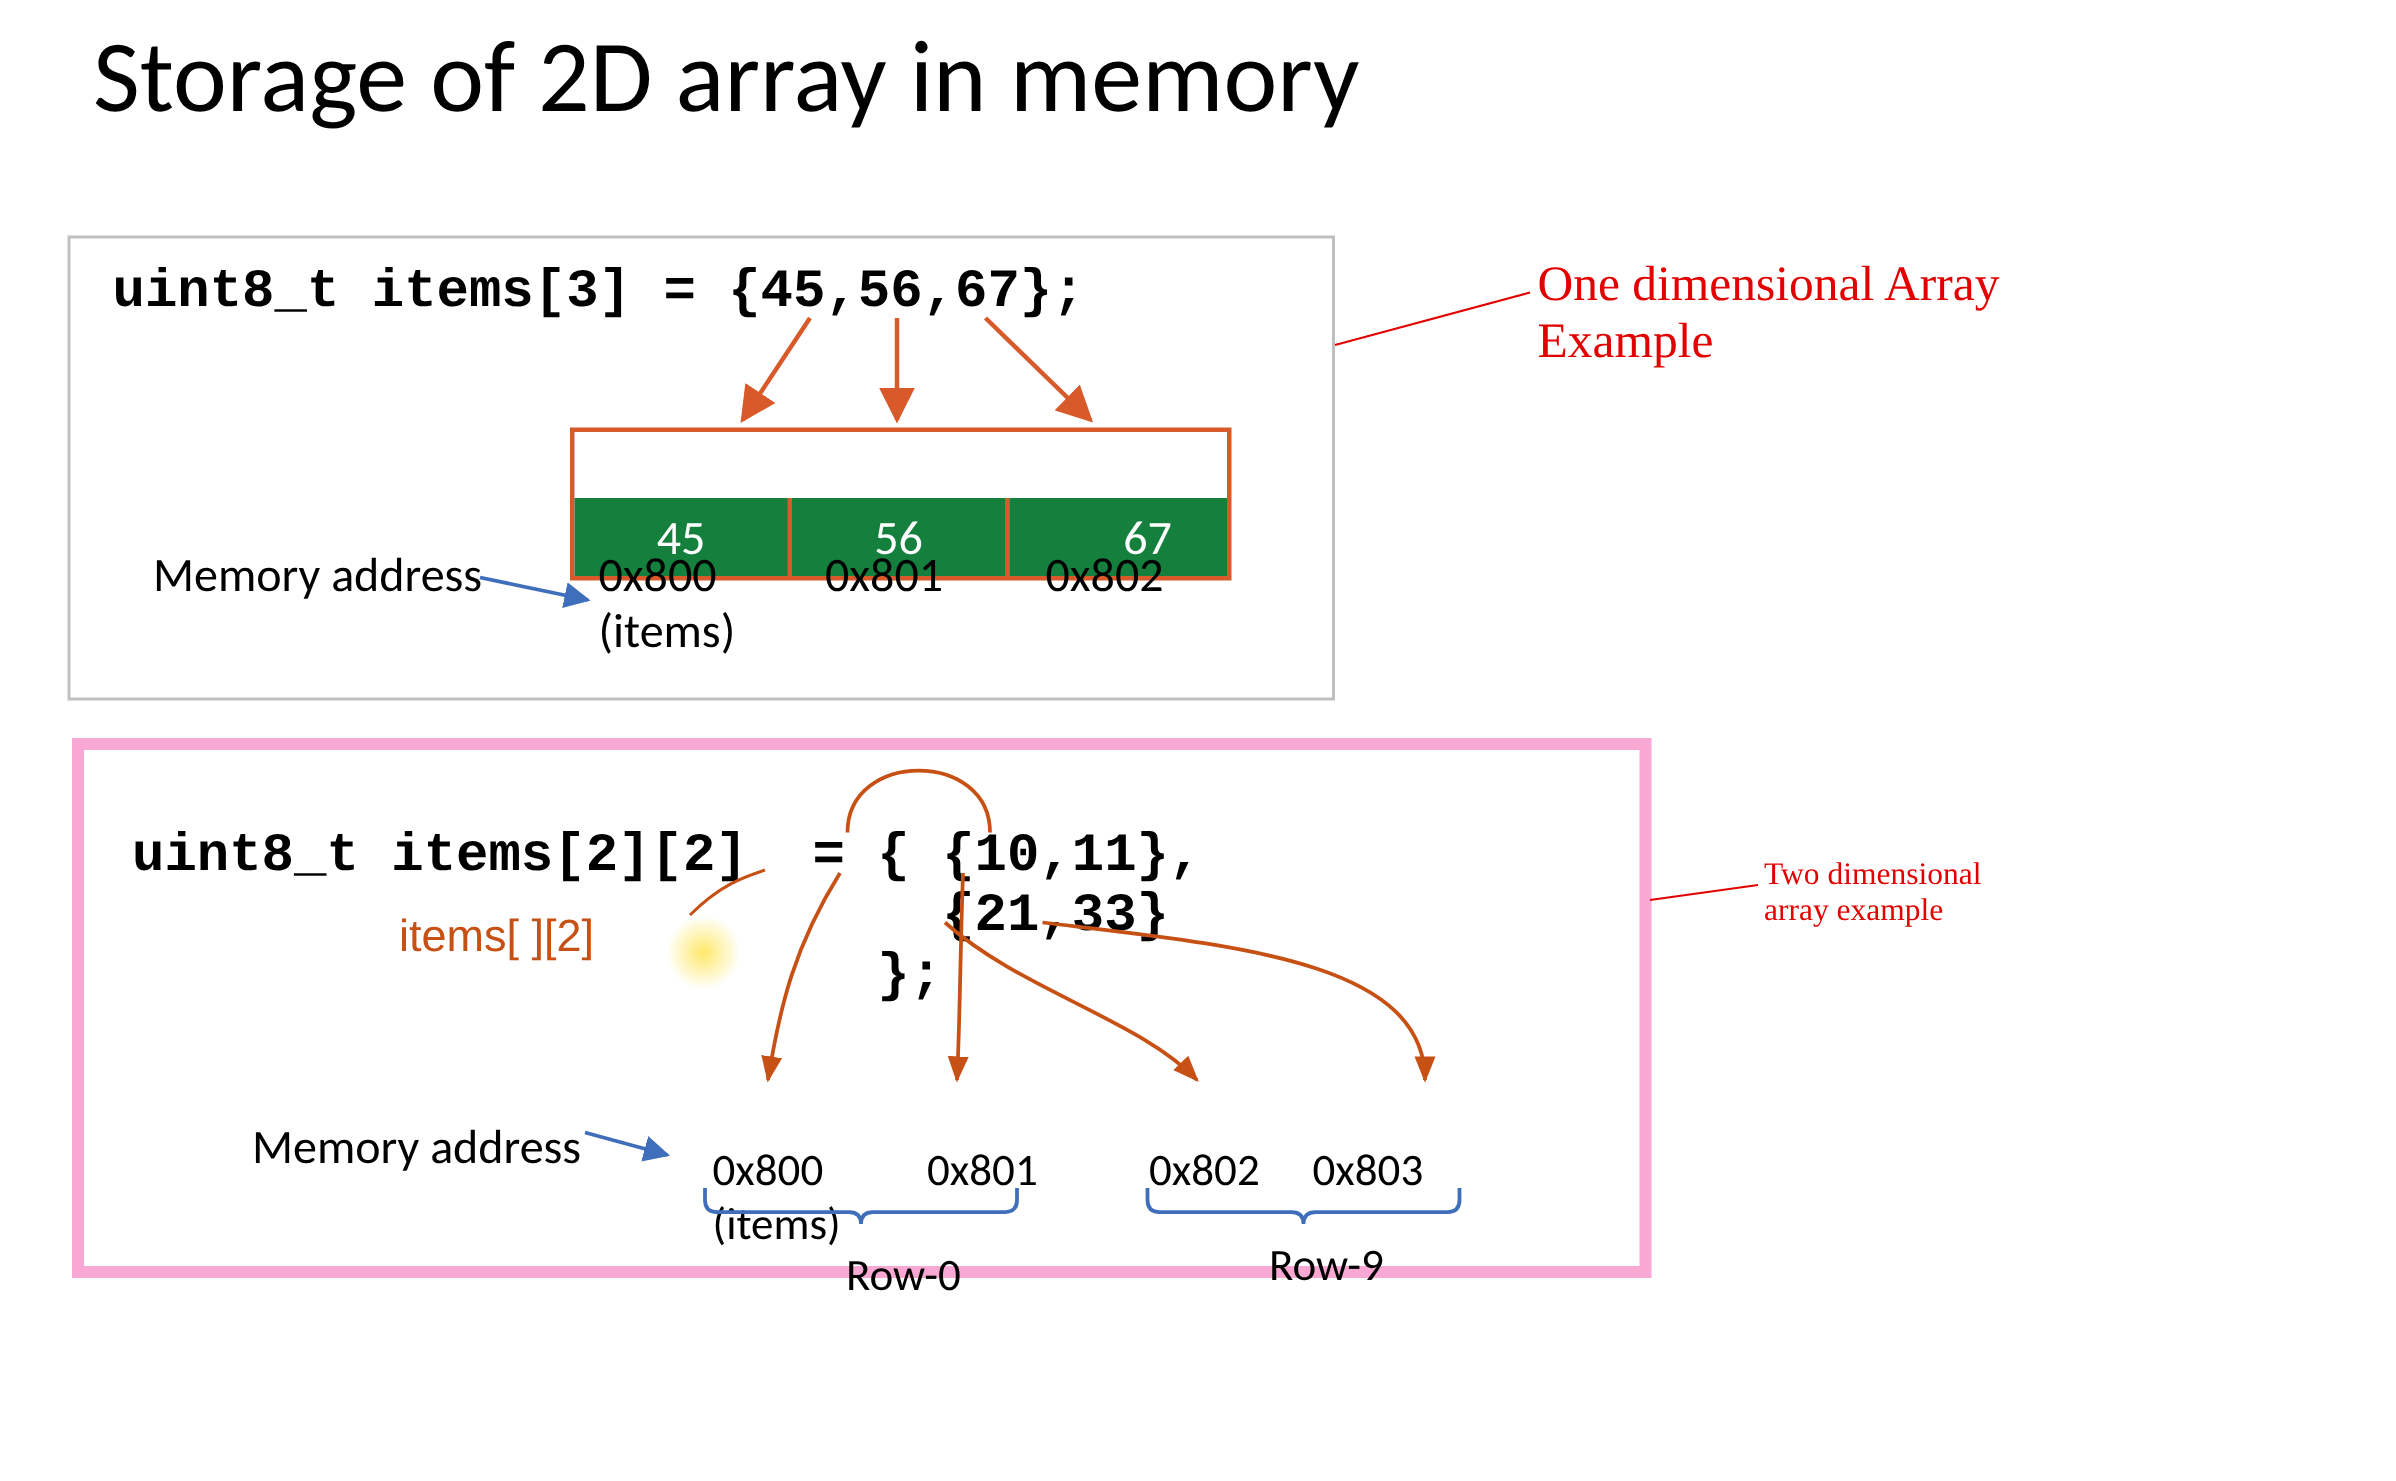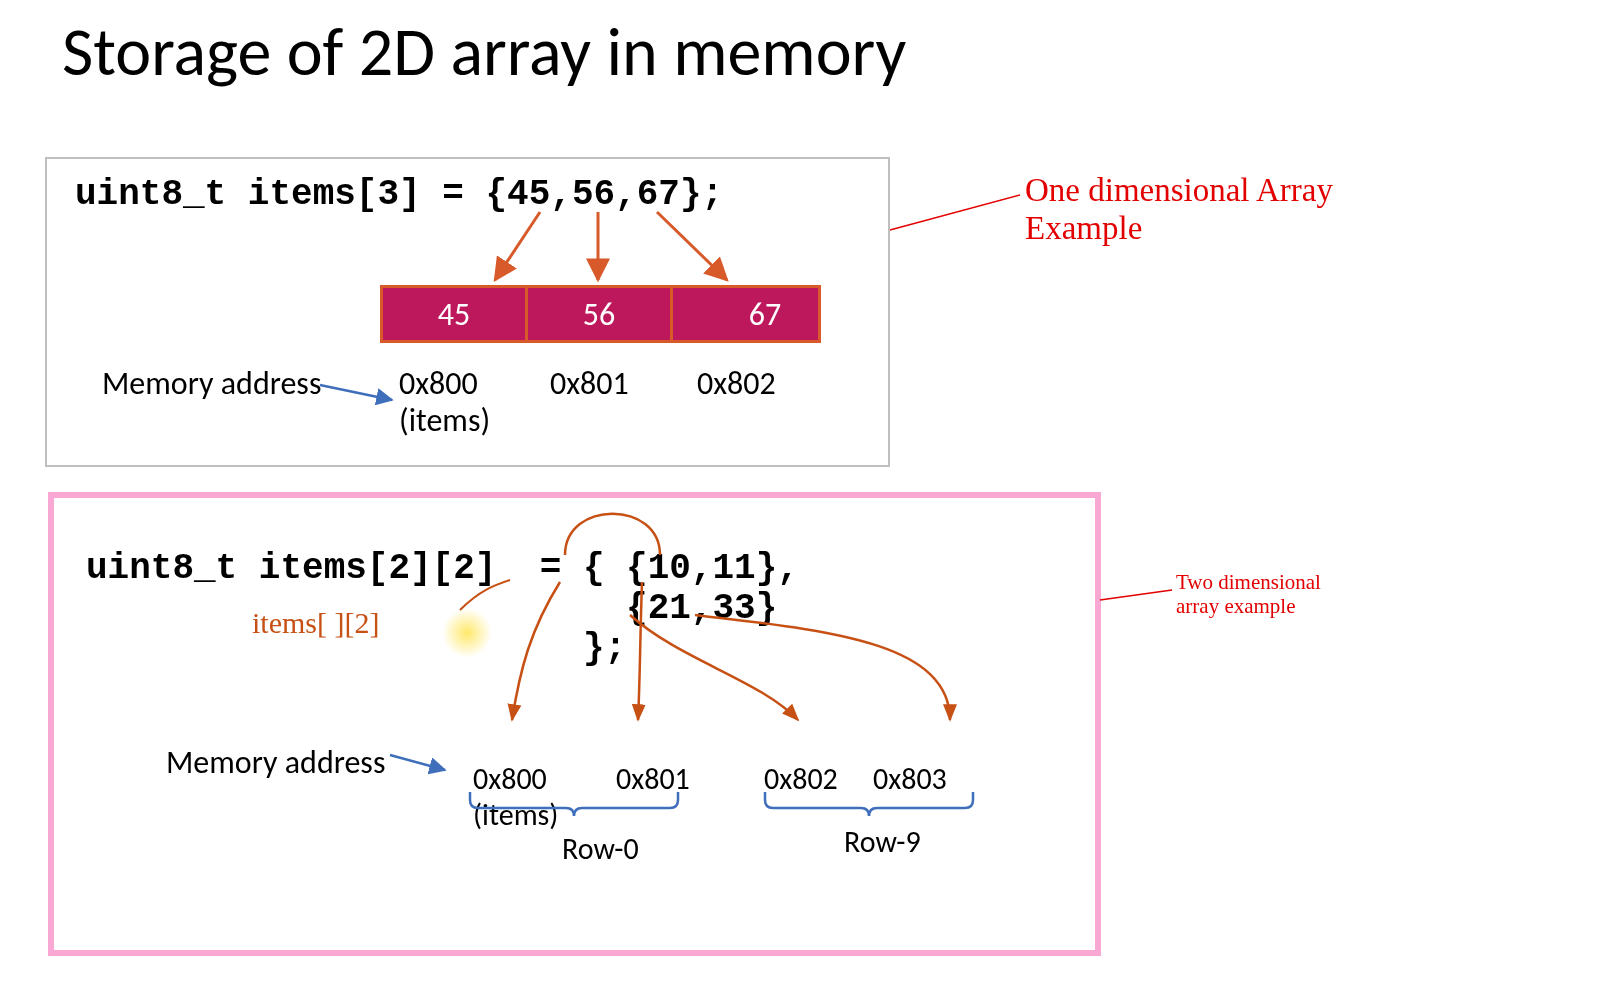--- a/index.html
+++ b/index.html
@@ -28,22 +28,22 @@
     width: 845px;
     height: 310px;
     border: 2px solid #bfbfbf;
     background: #fff;
   }
   .panel2 {
     position: absolute;
     left: 48px;
     top: 492px;
     width: 1053px;
-    height: 464px;
-    border: 6px solid #f9a8d4;
+    height: 360px;
+    border: 8px solid #f9a8d4;
     background: #fff;
   }
   .code {
     font-family: Liberation Mono, monospace;
     font-size: 36px;
     color: #000;
     position: absolute;
     white-space: pre;
     font-weight: 600;
   }
@@ -56,35 +56,37 @@
     position: absolute;
     color: #e30000;
     font-family: Georgia, 'Times New Roman', serif;
   }
   .cells-row {
     position: absolute;
     display: flex;
     border: 3px solid #d85a2a;
   }
   .cell {
-    background: #be185d;
+    background: #15803d;
     color: #fff;
     font-size: 32px;
     display: flex;
     align-items: center;
     justify-content: center;
     border-right: 3px solid #d85a2a;
+    margin-top: 44px;
   }
   .cell:last-child { border-right: none; padding-left: 39px; }
   .handwrite {
     position: absolute;
     color: #c75014;
-    font-family: Liberation Serif, serif;
+    font-family: Liberation Sans, sans-serif;
     font-size: 30px;
     font-weight: 500;
+    margin-left: 12px;
   }
   .highlight {
     position: absolute;
     background: radial-gradient(circle, rgba(255,230,90,0.9) 0%, rgba(255,230,90,0) 70%);
     width: 50px;
     height: 50px;
     border-radius: 50%;
   }
   svg.overlay {
     position: absolute;

